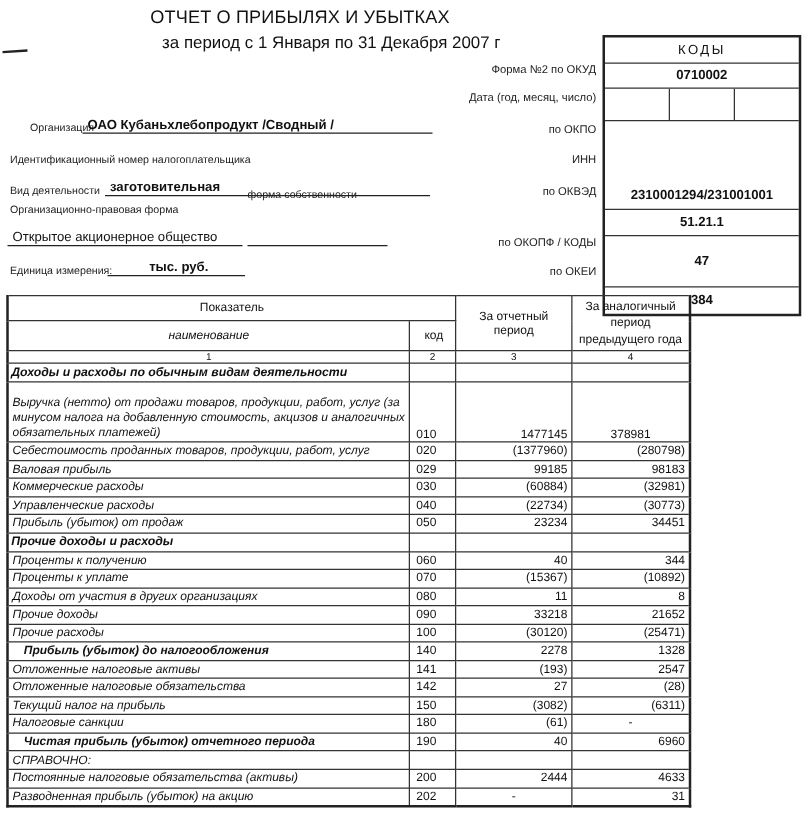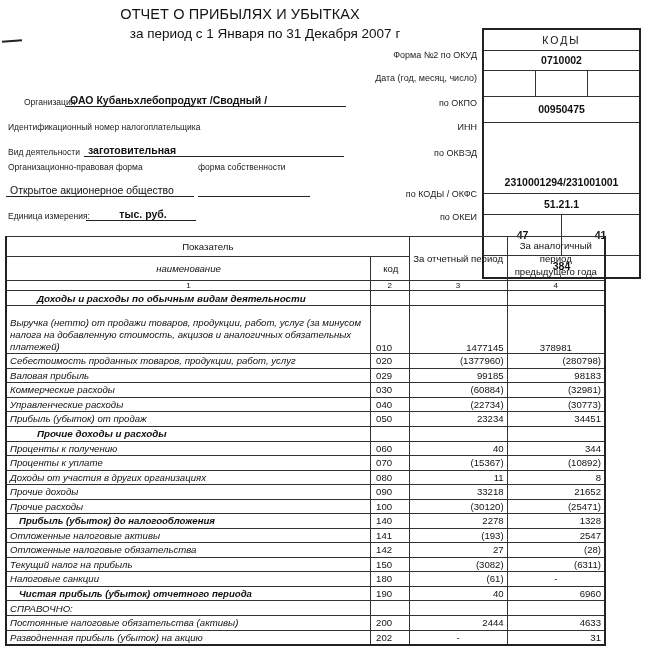--- a/index.html
+++ b/index.html
@@ -28,31 +28,31 @@
   .codes .r6 div { flex: 1; line-height: 40px; border-right: 1px solid #333; }
   .codes .r6 div:last-child { border-right: none; }
   .codes .r7 { height: 21px; line-height: 21px; }
 
   .lbl { position: absolute; font-size: 8.5px; color: #222; }
   .rlbl { position: absolute; font-size: 9px; color: #222; text-align: right; }
   .val { position: absolute; font-size: 10.5px; font-weight: bold; border-bottom: 1px solid #222; padding-left: 4px; }
   .uline { position: absolute; border-bottom: 1px solid #222; height: 12px; }
 
   
-  table.main { position: absolute; left: 5px; top: 236px; width: 601px; border-collapse: collapse;
+  table.main { position: absolute; left: 5px; top: 236px; width: 548px; border-collapse: collapse;
                font-size: 9.6px; }
   table.main td, table.main th { border: 1px solid #333; padding: 0 3px; font-weight: normal; }
   table.main th { text-align: center; }
   table.main .num { text-align: right; padding-right: 3px; }
   table.main .code { text-align: left; padding-left: 5px; width: 32px; }
   table.main .name { width: 378px; font-style: italic; }
   table.main .c3 { width: 100px; }
   table.main .c4 { width: 96px; }
   table.main tr { height: 14.5px; }
-  table.main td.sec { font-weight: bold; padding-left: 30px; font-size: 9.8px; }
+  table.main td.sec { font-weight: bold; padding-left: 2px; font-size: 9.8px; }
   table.main td.bold { font-weight: bold; padding-left: 12px; }
   .thick-l { border-left: 2px solid #222 !important; }
   .thick-r { border-right: 2px solid #222 !important; }
   .thick-b { border-bottom: 2px solid #222 !important; }
 </style>
 </head>
 <body>
 
 <div class="title">ОТЧЕТ О ПРИБЫЛЯХ И УБЫТКАХ</div>
 <div class="subtitle">за  период с 1 Января по 31 Декабря 2007 г</div>
@@ -66,44 +66,42 @@
 <div class="rlbl" style="left:400px; width:77px; top:98px;">по ОКПО</div>
 
 <div class="lbl" style="left:8px; top:122px;">Идентификационный номер налогоплательщика</div>
 <div class="rlbl" style="left:400px; width:77px; top:122px;">ИНН</div>
 
 <div class="lbl" style="left:8px; top:147px;">Вид деятельности</div>
 <div class="val" style="left:84px; top:144px; width:256px;">заготовительная</div>
 <div class="rlbl" style="left:400px; width:77px; top:148px;">по ОКВЭД</div>
 
 <div class="lbl" style="left:8px; top:162px;">Организационно-правовая форма</div>
-<div class="lbl" style="left:198px; top:162px;">форма собственности</div>
+<div class="lbl" style="left:198px; top:150px;">форма собственности</div>
 
 <div class="val" style="left:6px; top:184px; width:184px; font-weight:normal; font-size:10.5px;">Открытое акционерное общество</div>
 <div class="uline" style="left:198px; top:184px; width:112px;"></div>
-<div class="rlbl" style="left:360px; width:117px; top:189px;">по КОДЫ / ОКФС</div>
+<div class="rlbl" style="left:360px; width:117px; top:189px;">по ОКОПФ / КОДЫ</div>
 
 <div class="lbl" style="left:8px; top:211px;">Единица измерения:</div>
 <div class="val" style="left:86px; top:208px; width:106px; text-align:center;">тыс. руб.</div>
 <div class="rlbl" style="left:400px; width:77px; top:212px;">по ОКЕИ</div>
 
 <div class="codes">
   <div class="row hdr">КОДЫ</div>
   <div class="row r1">0710002</div>
   <div class="row r2">
     <div></div>
     <div></div>
     <div></div>
   </div>
-  <div class="row r3">00950475</div>
   <div class="row r4">2310001294/231001001</div>
   <div class="row r5">51.21.1</div>
   <div class="row r6">
     <div>47</div>
-    <div>41</div>
   </div>
   <div class="row r7">384</div>
 </div>
 
 <table class="main">
   <thead>
     <tr style="height:20px;">
       <th colspan="2" class="thick-l">Показатель</th>
       <th rowspan="2" class="c3">За отчетный период</th>
       <th rowspan="2" class="c4 thick-r" style="line-height:13px;">За аналогичный период предыдущего года</th>

